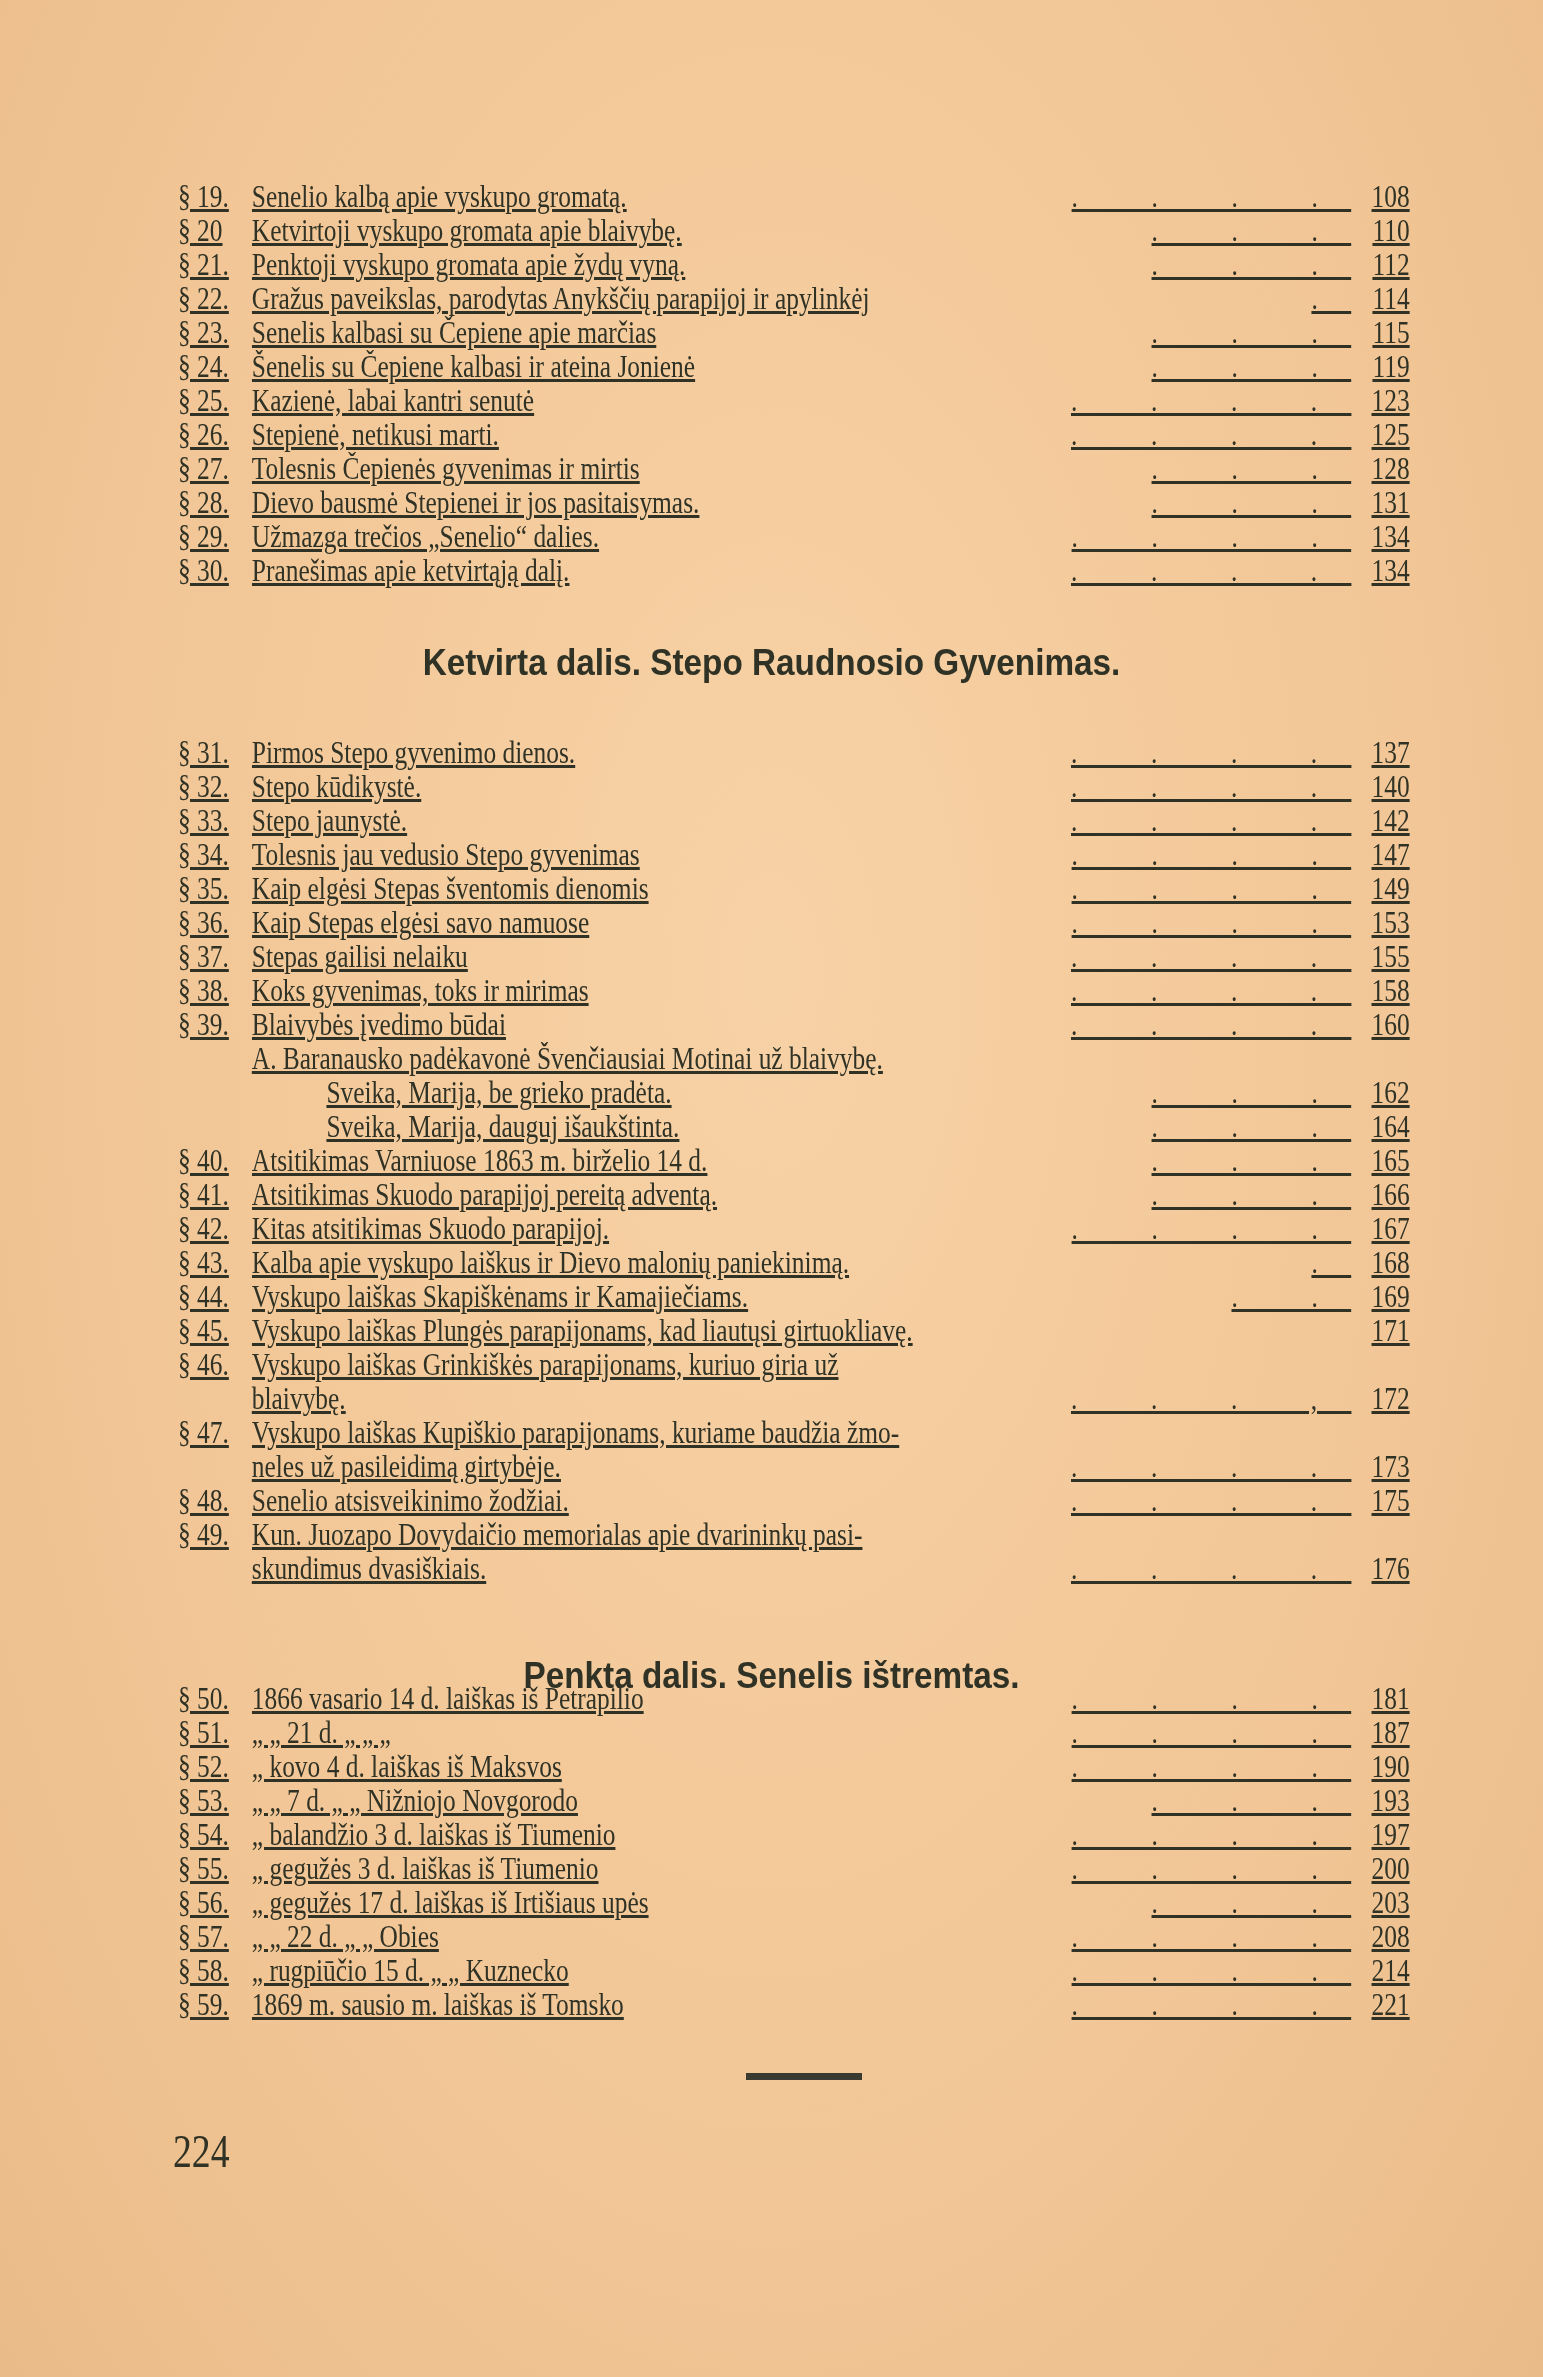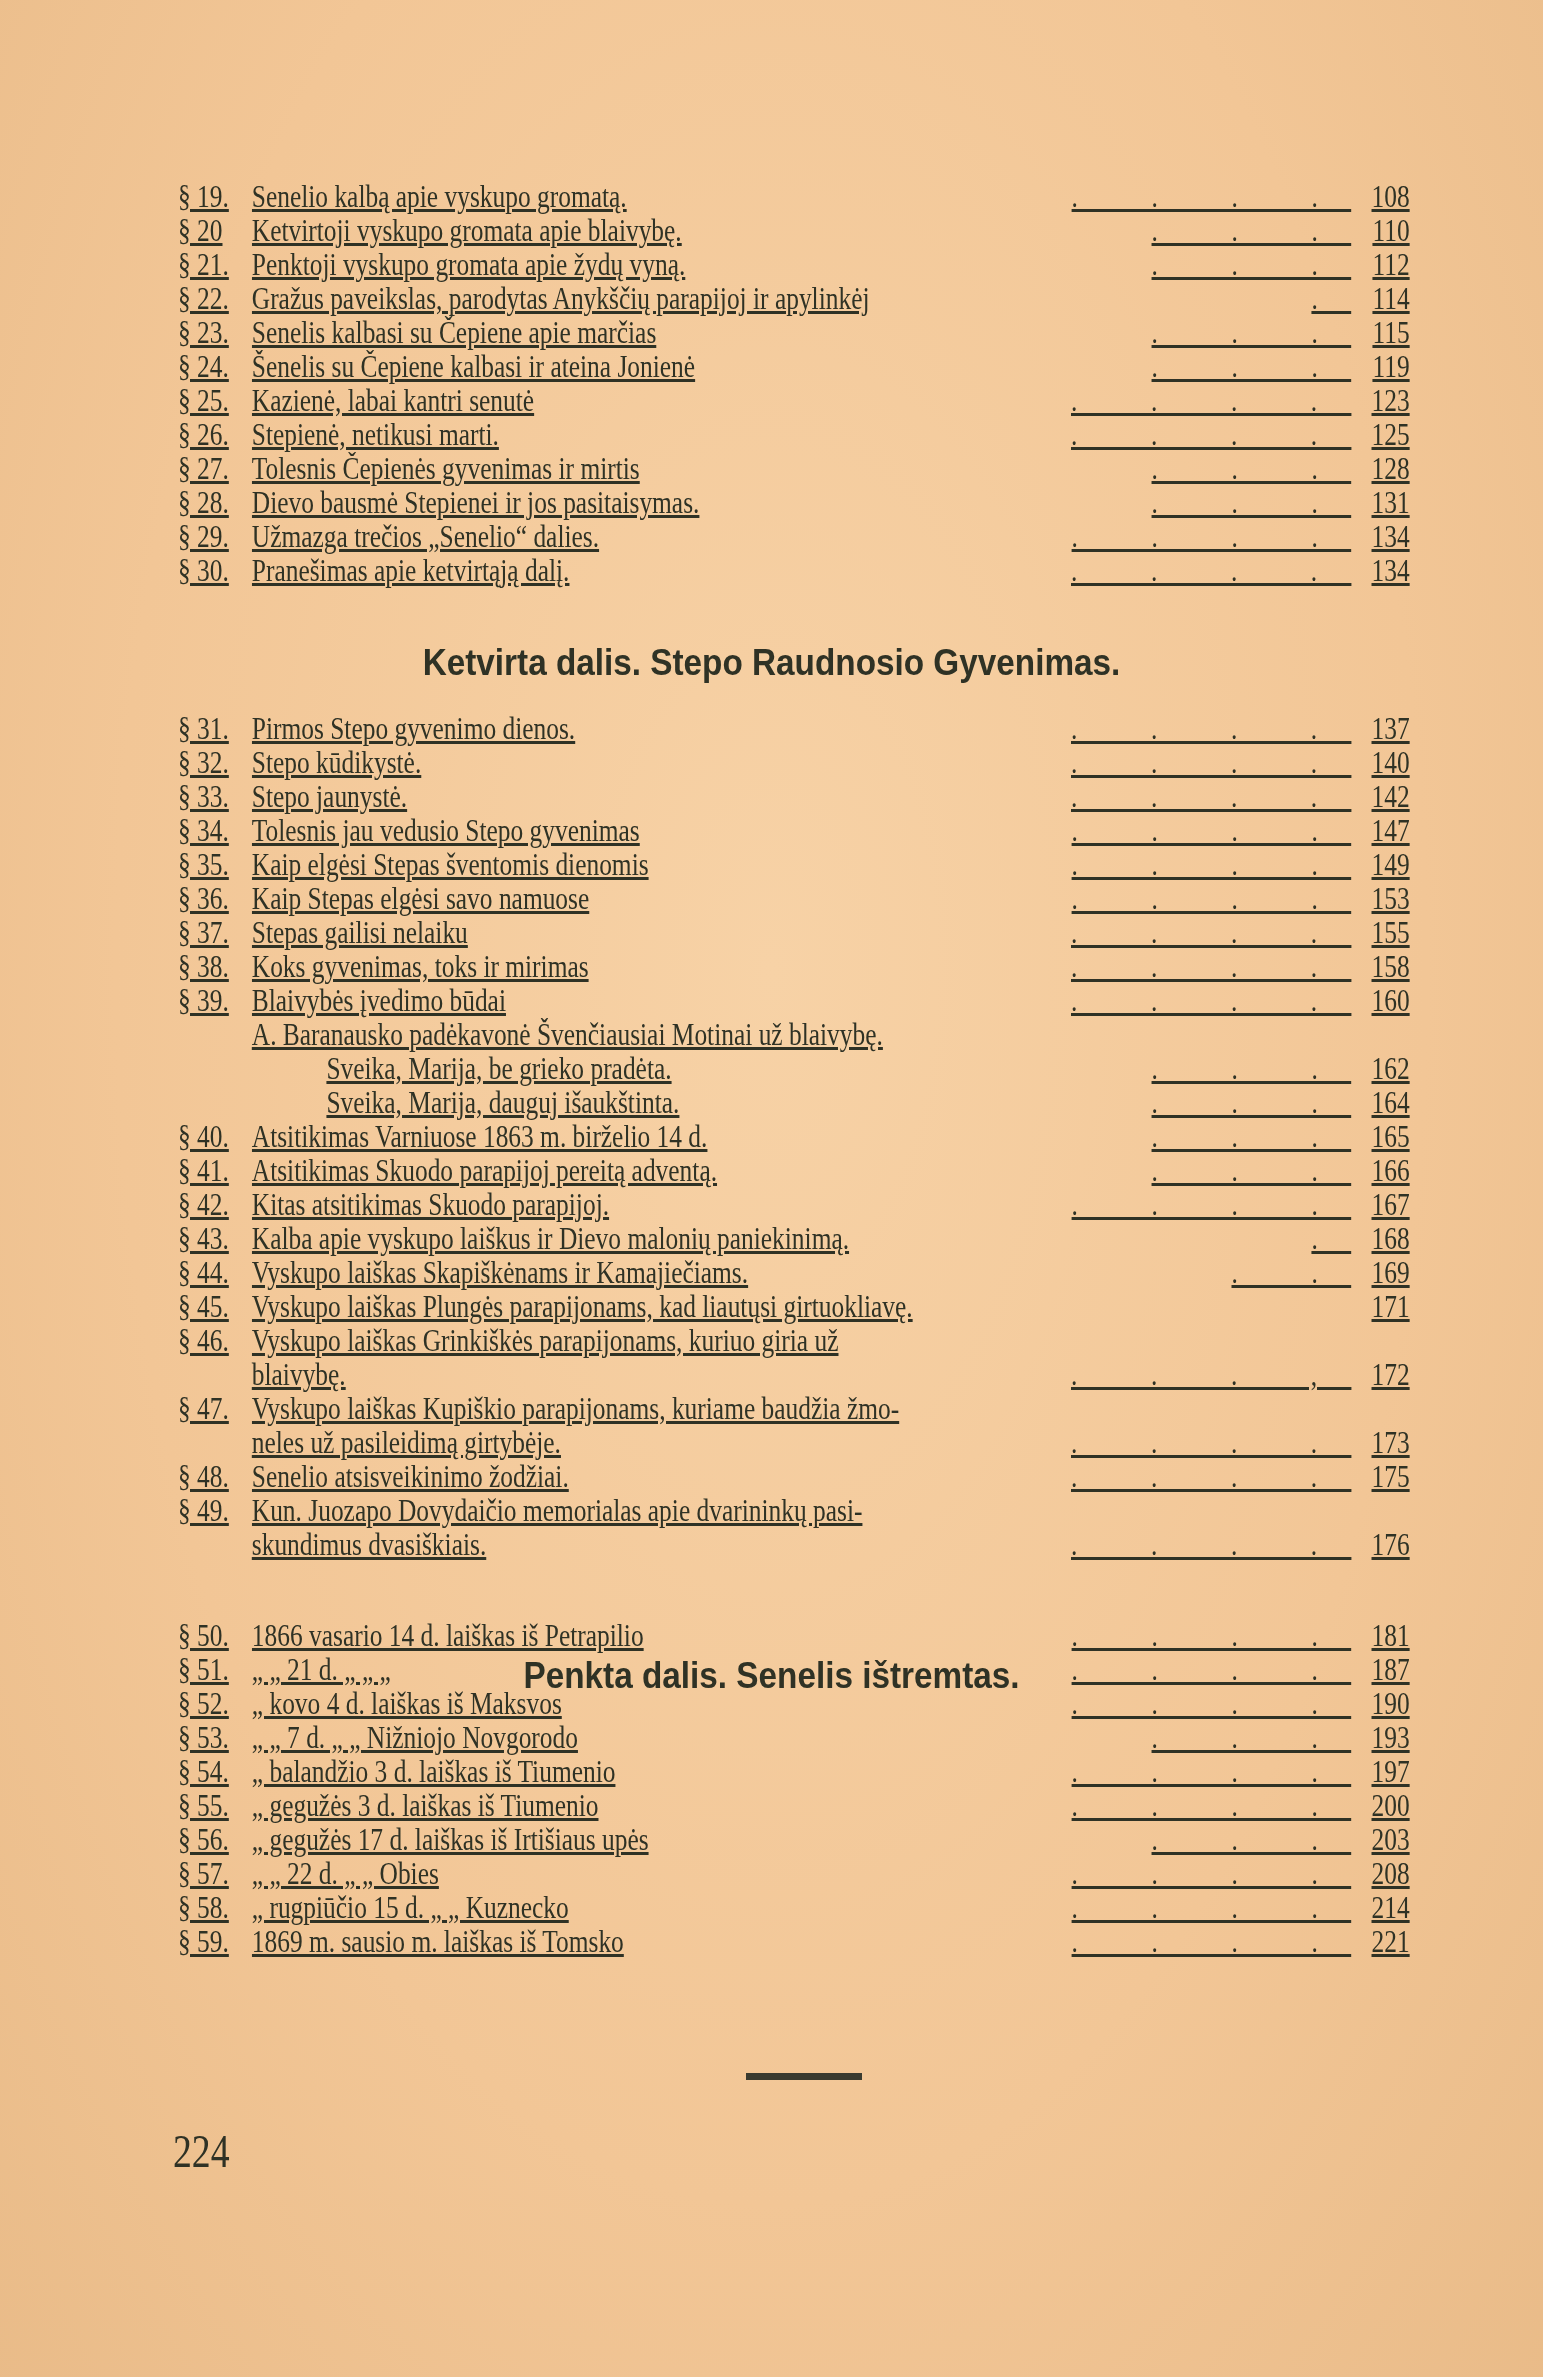--- a/index.html
+++ b/index.html
@@ -102,21 +102,21 @@
           <span class="sec">§ 30.</span>
           <span class="title">Pranešimas apie ketvirtąją dalį.</span>
           <span class="dots">. . . . .</span>
           <span class="pg">134</span>
         </div>
       </div>
   </div>
 
   <div class="heading" style="top:642px;">Ketvirta dalis.  Stepo Raudnosio Gyvenimas.</div>
 
-  <div class="toc" style="top:712px;">
+  <div class="toc" style="top:736px;">
     <div id="listB">
         <div class="entry">
           <span class="sec">§ 31.</span>
           <span class="title">Pirmos Stepo gyvenimo dienos.</span>
           <span class="dots">. . . . .</span>
           <span class="pg">137</span>
         </div>
         <div class="entry">
           <span class="sec">§ 32.</span>
           <span class="title">Stepo kūdikystė.</span>
@@ -253,21 +253,21 @@
     </div>
     <div class="entry">
       <span class="title cont">skundimus dvasiškiais.</span>
       <span class="dots">. . . . . .</span>
       <span class="pg">176</span>
     </div>
   </div>
 
   <div class="heading" style="top:1655px;">Penkta dalis.  Senelis ištremtas.</div>
 
-  <div class="toc" style="top:1619px;">
+  <div class="toc" style="top:1682px;">
     <div id="listD">
         <div class="entry">
           <span class="sec">§ 50.</span>
           <span class="title">1866 vasario 14 d. laiškas iš Petrapilio</span>
           <span class="dots">. . . .</span>
           <span class="pg">181</span>
         </div>
         <div class="entry">
           <span class="sec">§ 51.</span>
           <span class="title">„   „   21 d.  „   „   „</span>

